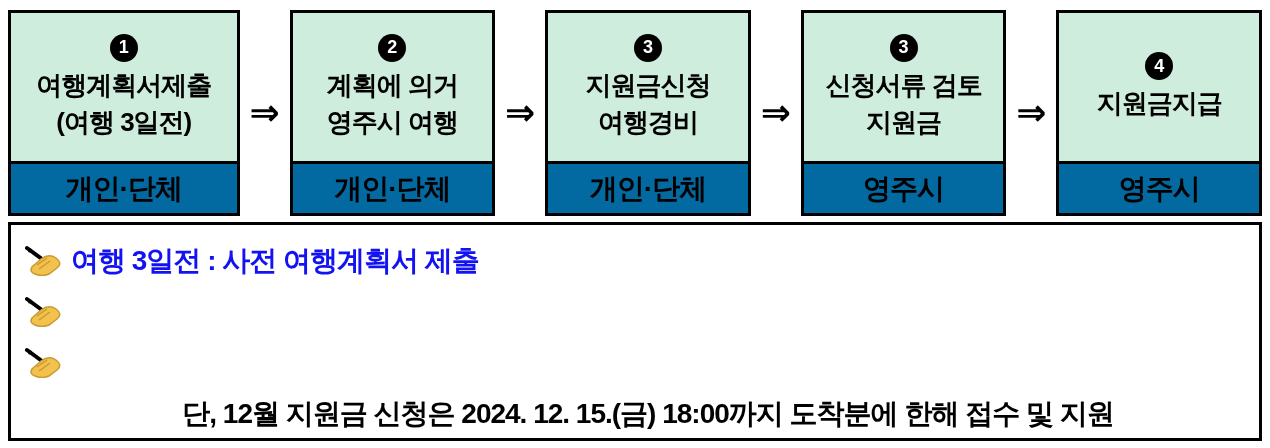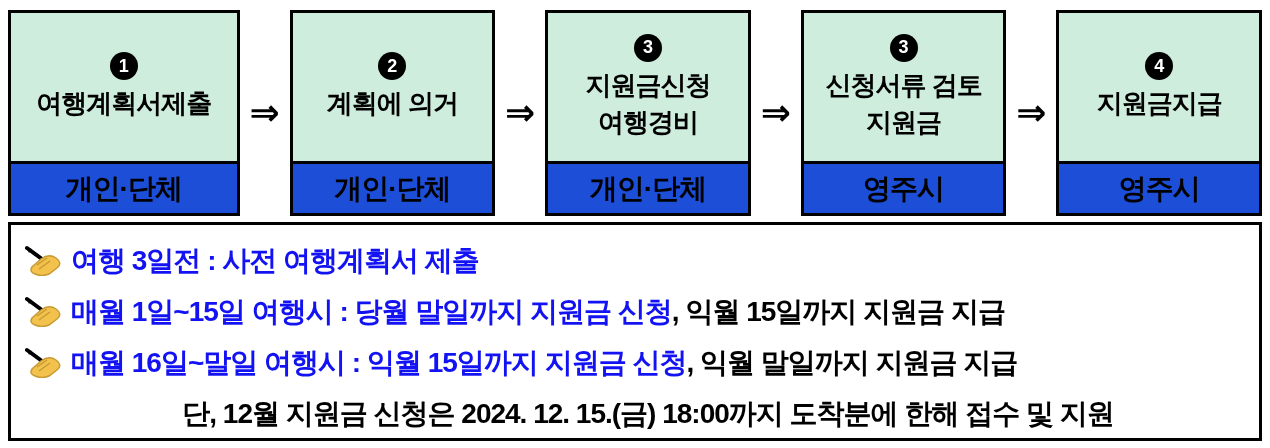--- a/index.html
+++ b/index.html
@@ -6,21 +6,21 @@
   body{font-family:"Liberation Sans","DejaVu Sans",sans-serif;}
   .canvas{position:relative;width:1270px;height:448px;background:#fff;overflow:hidden;}
 
   
   .flow{position:absolute;left:8px;top:10px;width:1254px;height:206px;display:flex;align-items:stretch;}
   .step{border:3px solid #000;background:#fff;display:flex;flex-direction:column;flex:1;}
   .step-1{flex:1.13;}
   .step-head{background:var(--mint,#cfeddd);flex:1;display:flex;flex-direction:column;align-items:center;justify-content:center;border-bottom:3px solid #000;padding:4px 2px;}
   .num-circle{width:28px;height:28px;border-radius:50%;background:#000;color:#fff;display:flex;align-items:center;justify-content:center;font-size:18px;font-weight:bold;margin-bottom:5px;}
   .title-line{font-size:26px;font-weight:600;color:#000;line-height:37px;letter-spacing:-1px;white-space:nowrap;}
-  .step-foot{height:49px;display:flex;align-items:center;justify-content:center;font-size:28px;font-weight:600;letter-spacing:-1px;color:#000;background:#1d4ed8;}
+  .step-foot{height:49px;display:flex;align-items:center;justify-content:center;font-size:28px;font-weight:600;letter-spacing:-1px;color:#000;background:#0369a1;}
   .arrow-cell{width:50px;display:flex;align-items:center;justify-content:center;font-size:36px;font-weight:600;color:#000;flex:0 0 auto;}
 
   
   .notes{position:absolute;left:8px;top:222px;width:1254px;height:219px;border:3px solid #000;background:#fff;box-sizing:border-box;padding:10px 14px 0 14px;}
   .note-row{display:flex;align-items:center;height:51px;}
   .note-icon{width:38px;height:31px;margin-right:8px;flex:0 0 auto;}
   .note-text{font-size:28px;font-weight:bold;letter-spacing:-1px;white-space:nowrap;}
   .note-blue{color:var(--blue,#1212f2);}
   .note-black{color:#000;}
   .note-row.indent{padding-left:26px;justify-content:center;}
@@ -31,32 +31,34 @@
 <div class="canvas">
 
   <div class="flow">
 
     <div class="step step-1">
       <div class="step-head">
         <div class="num-circle">
             <span>1</span>
           </div>
         <div class="title-line">여행계획서제출</div>
+        <div class="title-line">(여행 3일전)</div>
       </div>
       <div class="step-foot">개인·단체</div>
     </div>
 
     <div class="arrow-cell">⇒</div>
 
     <div class="step">
       <div class="step-head">
         <div class="num-circle">
             <span>2</span>
           </div>
         <div class="title-line">계획에 의거</div>
+        <div class="title-line">영주시 여행</div>
       </div>
       <div class="step-foot">개인·단체</div>
     </div>
 
     <div class="arrow-cell">⇒</div>
 
     <div class="step">
       <div class="step-head">
         <div class="num-circle">
             <span>3</span>
@@ -106,31 +108,29 @@
       <div class="note-text"><span class="note-blue">여행 3일전 : 사전 여행계획서 제출</span><span class="note-black"></span></div>
     </div>
 
     <div class="note-row">
       <svg class="note-icon" viewBox="0 0 38 31">
         <path d="M2 3 L21 17" stroke="#000" stroke-width="4" stroke-linecap="round"></path>
         <path d="M2 3 L7 4 L4 8 Z" fill="#000"></path>
         <path d="M10 29 Q4 27 7 22 L16 14 Q24 8 31 13 Q38 18 32 23 L24 29 Q17 32 10 29 Z" fill="#f2c24c" stroke="#c79a33" stroke-width="1.5"></path>
         <path d="M12 20 L22 13 M14 24 L25 16" stroke="#c79a33" stroke-width="1.5" fill="none"></path>
       </svg>
-      <div class="note-text"><span class="note-blue">매월 1일~15일 여행시 : 당월 말일까지 지원금 신청</span><span class="note-black">, 익월 15일까지 지원금 지급</span></div>
     </div>
 
     <div class="note-row">
       <svg class="note-icon" viewBox="0 0 38 31">
         <path d="M2 3 L21 17" stroke="#000" stroke-width="4" stroke-linecap="round"></path>
         <path d="M2 3 L7 4 L4 8 Z" fill="#000"></path>
         <path d="M10 29 Q4 27 7 22 L16 14 Q24 8 31 13 Q38 18 32 23 L24 29 Q17 32 10 29 Z" fill="#f2c24c" stroke="#c79a33" stroke-width="1.5"></path>
         <path d="M12 20 L22 13 M14 24 L25 16" stroke="#c79a33" stroke-width="1.5" fill="none"></path>
       </svg>
-      <div class="note-text"><span class="note-blue">매월 16일~말일 여행시 : 익월 15일까지 지원금 신청</span><span class="note-black">, 익월 말일까지 지원금 지급</span></div>
     </div>
 
     <div class="note-row indent">
       <div class="note-text"><span class="note-blue"></span><span class="note-black">단, 12월 지원금 신청은 2024. 12. 15.(금) 18:00까지 도착분에 한해 접수 및 지원</span></div>
     </div>
 
   </div>
 </div>
 
 </body></html>

